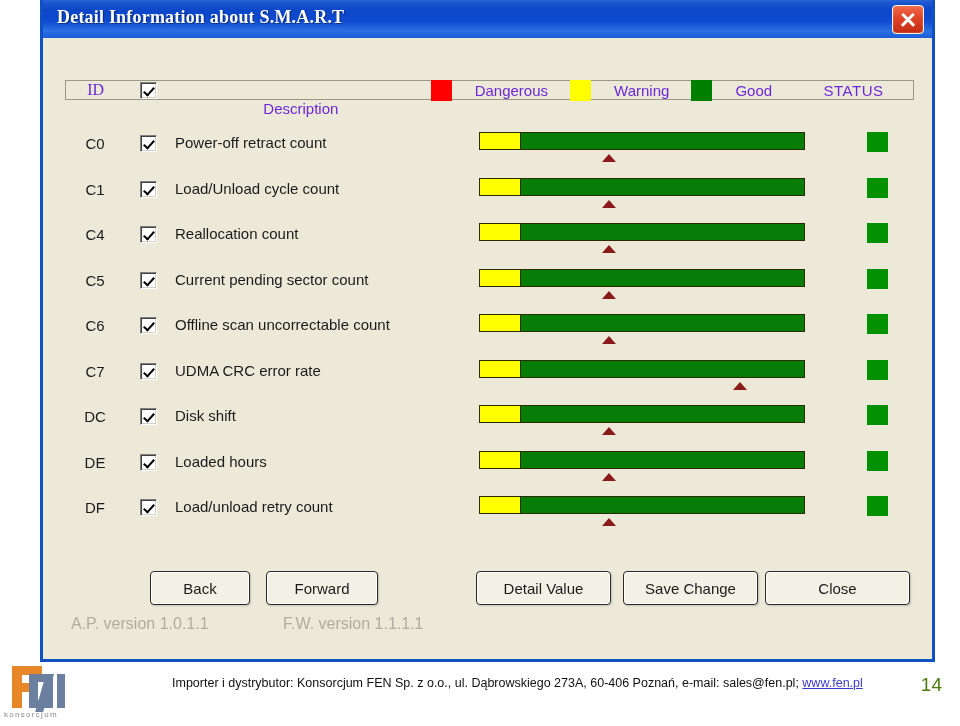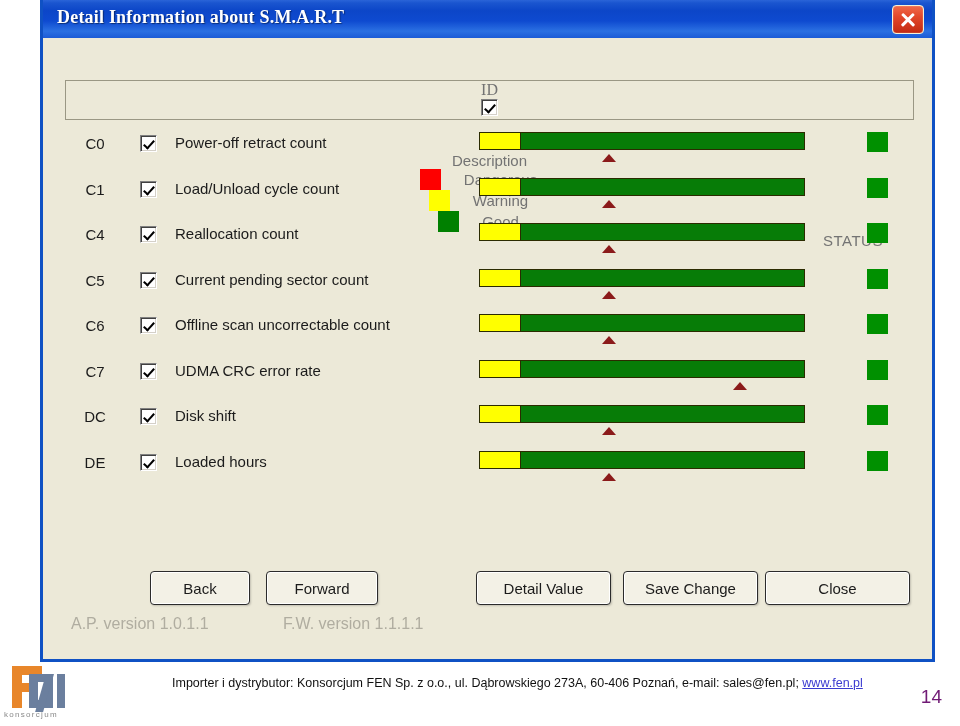--- a/index.html
+++ b/index.html
@@ -82,29 +82,28 @@
     bottom: 0;
     background: #ece9d8;
   }
 
   
   #header-row {
     position: absolute;
     left: 22px;
     top: 42px;
     width: 849px;
-    height: 40px;
+    height: 20px;
     background: #ece9d8;
     border: 1px solid #9a9784;
     box-sizing: border-box;
     display: flex;
     align-items: center;
     font-size: 15px;
-    color: #737373;
-    flex-direction: column;
+    color: #6d28d9;
   }
   .hdr-id {
     width: 60px;
     text-align: center;
     font-family: "Liberation Serif", serif;
     font-size: 16px;
   }
   .hdr-cb { width: 46px; display: flex; justify-content: center; }
   .hdr-desc {
     width: 262px;
@@ -358,22 +357,21 @@
   #footer-link {
     color: #3a3ad0;
     text-decoration: underline;
     cursor: pointer;
   }
   #page-number {
     position: absolute;
     right: 18px;
     top: 12px;
     font-size: 19px;
-    color: #701a75;
-    margin-top: 12px;
+    color: #4d7c0f;
   }
 </style>
 </head>
 <body>
 
 <div id="window">
 
   <div id="titlebar">
     <div id="titlebar-text">Detail Information about S.M.A.R.T</div>
     <div id="close-button">
@@ -498,20 +496,33 @@
           </div>
           <div class="marker" style="left:544.4px"></div>
           <div class="cell-status good"></div>
         </div>
         <div class="row">
           <div class="cell-id">DE</div>
           <div class="cell-cb">
             <div class="checkbox checked"></div>
           </div>
           <div class="cell-desc">Loaded hours</div>
+          <div class="cell-bar">
+            <span class="bar-warn" style="width:12.5%"></span>
+            <span class="bar-good" style="width:87.5%"></span>
+          </div>
+          <div class="marker" style="left:544.4px"></div>
+          <div class="cell-status good"></div>
+        </div>
+        <div class="row">
+          <div class="cell-id">DF</div>
+          <div class="cell-cb">
+            <div class="checkbox checked"></div>
+          </div>
+          <div class="cell-desc">Load/unload retry count</div>
           <div class="cell-bar">
             <span class="bar-warn" style="width:12.5%"></span>
             <span class="bar-good" style="width:87.5%"></span>
           </div>
           <div class="marker" style="left:544.4px"></div>
           <div class="cell-status good"></div>
         </div>
       </div>
 
     <div id="buttonbar">

